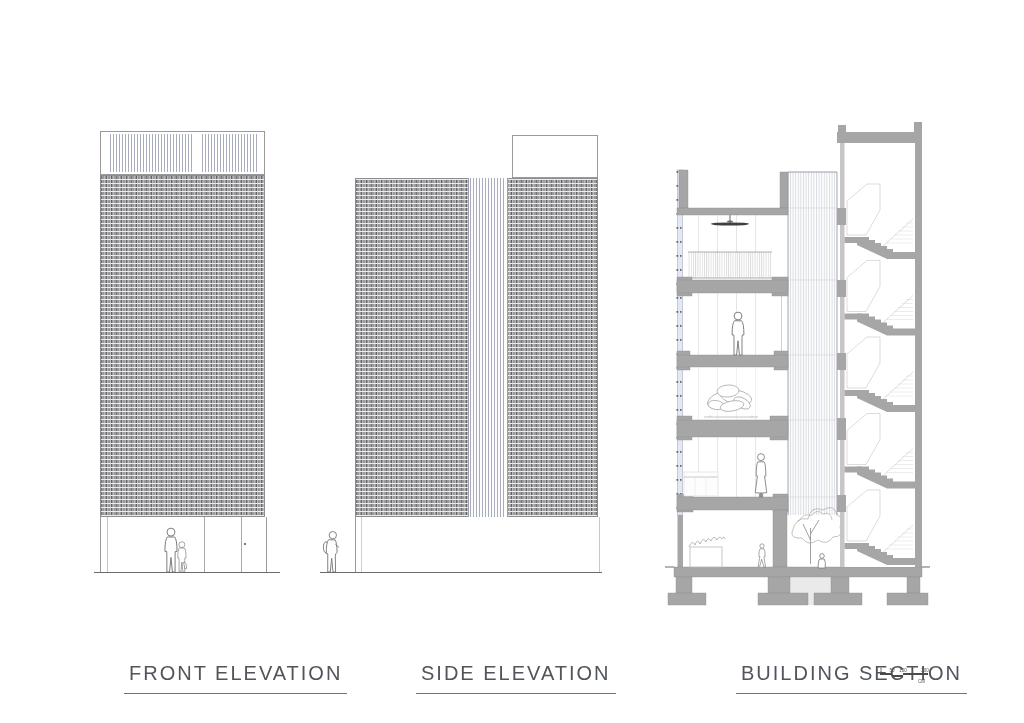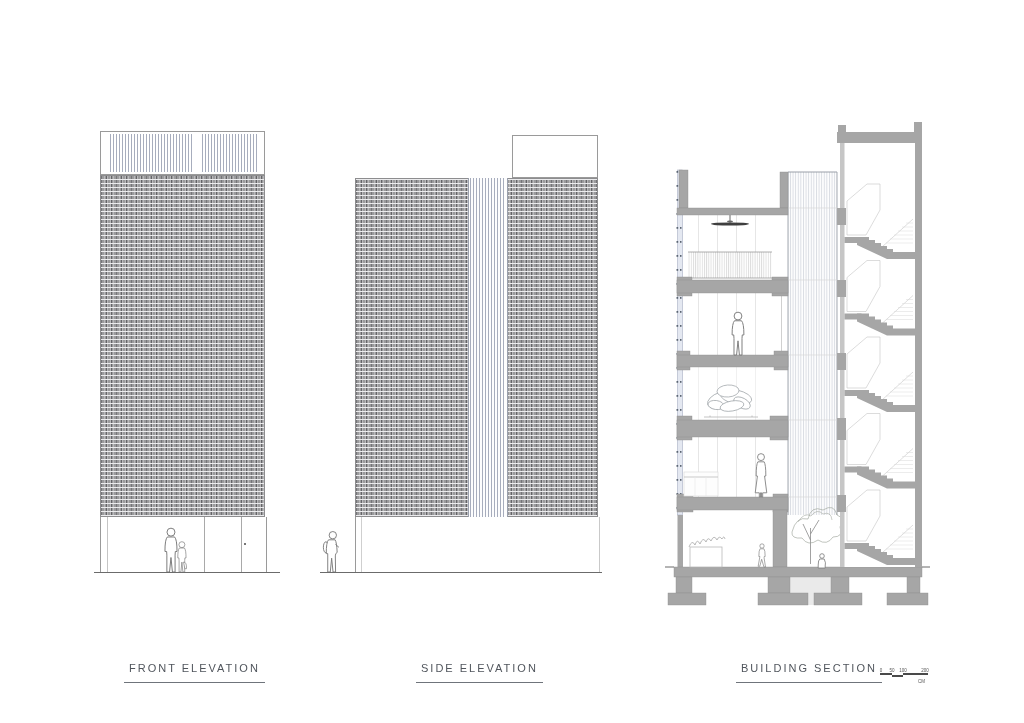--- a/index.html
+++ b/index.html
@@ -12,21 +12,21 @@
       repeating-linear-gradient(0deg,#ececee 0,#ececee 1px,rgba(0,0,0,0) 1px,rgba(0,0,0,0) 4px),
       repeating-linear-gradient(90deg,rgba(25,25,30,.42) 0,rgba(25,25,30,.42) 1px,rgba(0,0,0,0) 1px,rgba(0,0,0,0) 5px),
       repeating-linear-gradient(90deg,rgba(255,255,255,.30) 0,rgba(255,255,255,.30) 1px,rgba(0,0,0,0) 1px,rgba(0,0,0,0) 3px);
   }
   
   .louv{position:absolute;background-image:repeating-linear-gradient(90deg,#a7adbd 0,#a7adbd 1px,rgba(0,0,0,0) 1px,rgba(0,0,0,0) 3px);}
   .box{position:absolute;box-sizing:border-box;border:1px solid #9a9a9a;background:#fff;}
   .vline{position:absolute;width:1px;background:#a9a9a9;}
   .gline{position:absolute;height:1px;background:#6b6b6b;}
   
-  .sheet-label{position:absolute;top:662px;font-size:11px;letter-spacing:2px;color:#50555c;
+  .sheet-label{position:absolute;top:662px;font-size:20px;letter-spacing:2px;color:#50555c;
     padding:0 5px 8px 5px;border-bottom:1px solid #6f747b;white-space:nowrap;}
   
   .scalebar{position:absolute;left:880px;top:668px;width:48px;height:18px;}
   .sb-tick{position:absolute;top:0;font-size:4.5px;color:#555;transform:translateX(-50%);}
   .sb-row{position:absolute;left:0;width:48px;height:2.2px;}
   .sb-seg{position:absolute;height:2.2px;background:#4a4a4a;}
   .sb-unit{position:absolute;left:38px;top:11px;font-size:4.5px;color:#555;}
   svg{display:block;}
 </style>
 </head>

